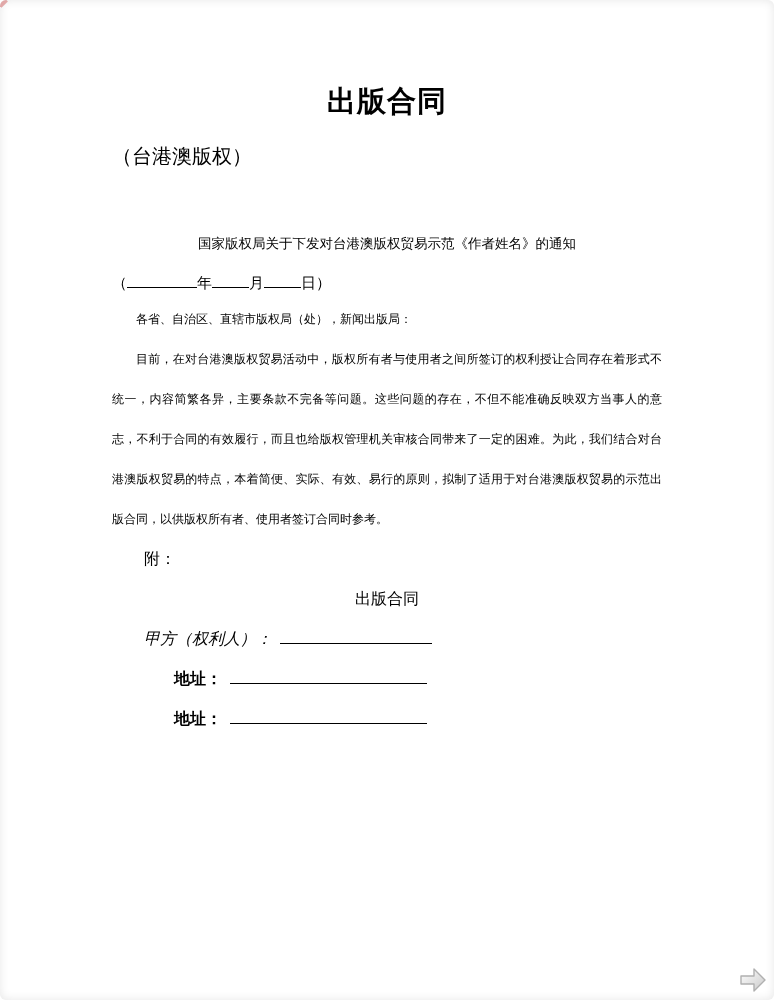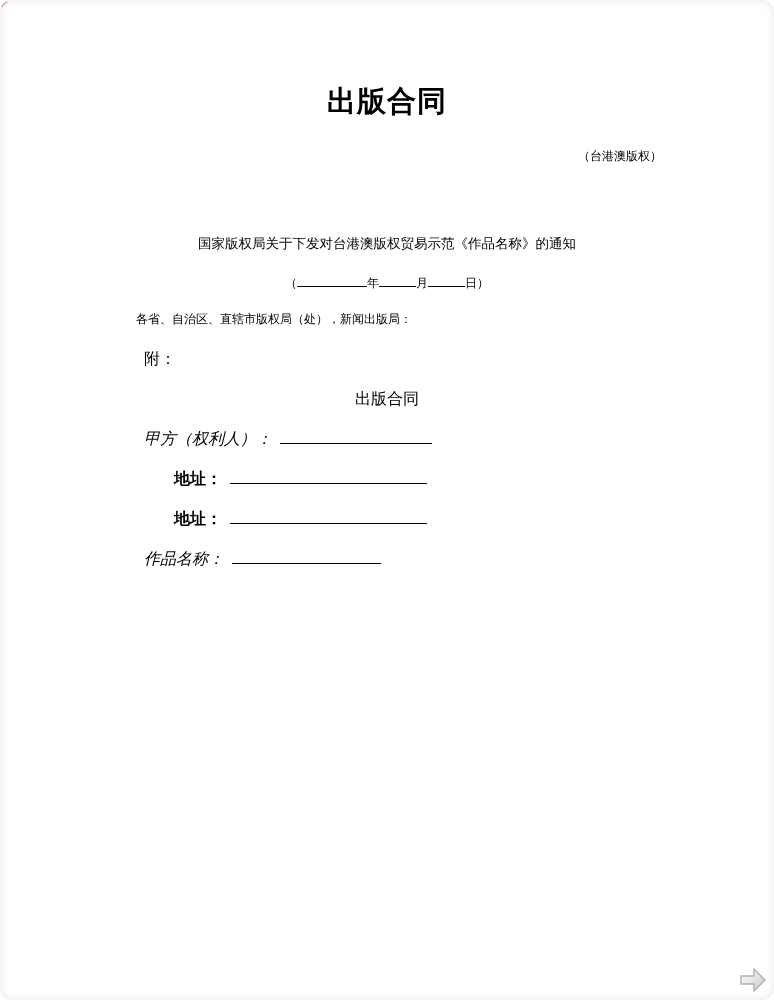--- a/index.html
+++ b/index.html
@@ -8,21 +8,21 @@
     background: #ffffff;
   }
   .page {
     position: relative;
     width: 774px;
     height: 1000px;
     background: #ffffff;
     overflow: hidden;
     color: #000;
     font-family: "Liberation Serif", serif;
-    border-radius: 12px;
+    border-radius: 6px;
     box-shadow: inset 0 0 10px rgba(0,0,0,0.10);
   }
   .corner-artifact {
     position: absolute;
     left: -3px;
     top: -3px;
     width: 9px;
     height: 9px;
     background: #dd9a9a;
     transform: rotate(45deg);
@@ -39,34 +39,34 @@
     margin: 0;
     text-align: center;
     font-family: "Liberation Sans", sans-serif;
     font-weight: bold;
     font-size: 29px;
     line-height: 38px;
     letter-spacing: 1px;
   }
   .doc-subtitle {
     margin: 24px 0 0 0;
-    text-align: right;
-    font-size: 12px;
+    text-align: left;
+    font-size: 20px;
     line-height: 24px;
   }
   .notice-heading {
     margin: 66px 0 0 0;
     text-align: center;
     font-size: 13.5px;
     line-height: 20px;
   }
   .date-line {
     margin: 19px 0 0 0;
-    text-align: center;
-    font-size: 12px;
+    text-align: left;
+    font-size: 15px;
     line-height: 20px;
     white-space: nowrap;
   }
   .blank {
     display: inline-block;
     border-bottom: 1px solid #000;
     height: 13px;
     vertical-align: baseline;
   }
   .blank-year { width: 70px; }
@@ -127,47 +127,45 @@
 <div class="page">
 
   <div class="corner-artifact"></div>
 
   <div class="content">
 
     <h1 class="doc-title">出版合同</h1>
 
     <div class="doc-subtitle">（台港澳版权）</div>
 
-    <div class="notice-heading">国家版权局关于下发对台港澳版权贸易示范《作品名称》的通知</div>
+    <div class="notice-heading">国家版权局关于下发对台港澳版权贸易示范《作者姓名》的通知</div>
 
     <div class="date-line"><span>（</span><span class="blank blank-year"></span><span>年</span><span class="blank blank-md"></span><span>月</span><span class="blank blank-md"></span><span>日</span><span>）</span></div>
 
     <p class="para para-first">各省、自治区、直辖市版权局（处），新闻出版局：</p>
 
+    <p class="para">目前，在对台港澳版权贸易活动中，版权所有者与使用者之间所签订的权利授让合同存在着形式不统一，内容简繁各异，主要条款不完备等问题。这些问题的存在，不但不能准确反映双方当事人的意志，不利于合同的有效履行，而且也给版权管理机关审核合同带来了一定的困难。为此，我们结合对台港澳版权贸易的特点，本着简便、实际、有效、易行的原则，拟制了适用于对台港澳版权贸易的示范出版合同，以供版权所有者、使用者签订合同时参考。</p>
 
     <p class="attachment">附：</p>
 
     <p class="contract-heading">出版合同</p>
 
     <div class="form-row ind-2">
       <span>甲方（权利人）：</span><span class="fill-line w-party"></span>
     </div>
 
     <div class="form-row ind-4">
       <span>地址：</span><span class="fill-line w-address"></span>
     </div>
 
 
     <div class="form-row ind-4">
       <span>地址：</span><span class="fill-line w-address"></span>
     </div>
 
-    <div class="form-row ind-2">
-      <span>作品名称：</span><span class="fill-line w-name"></span>
-    </div>
 
 
   </div>
 
   <svg class="next-arrow" viewBox="0 0 30 29" xmlns="http://www.w3.org/2000/svg">
     <defs>
       <linearGradient id="arrowGrad" x1="0" y1="0" x2="1" y2="1">
         <stop offset="0" stop-color="#ffffff"></stop>
         <stop offset="1" stop-color="#c9c9c9"></stop>
       </linearGradient>

